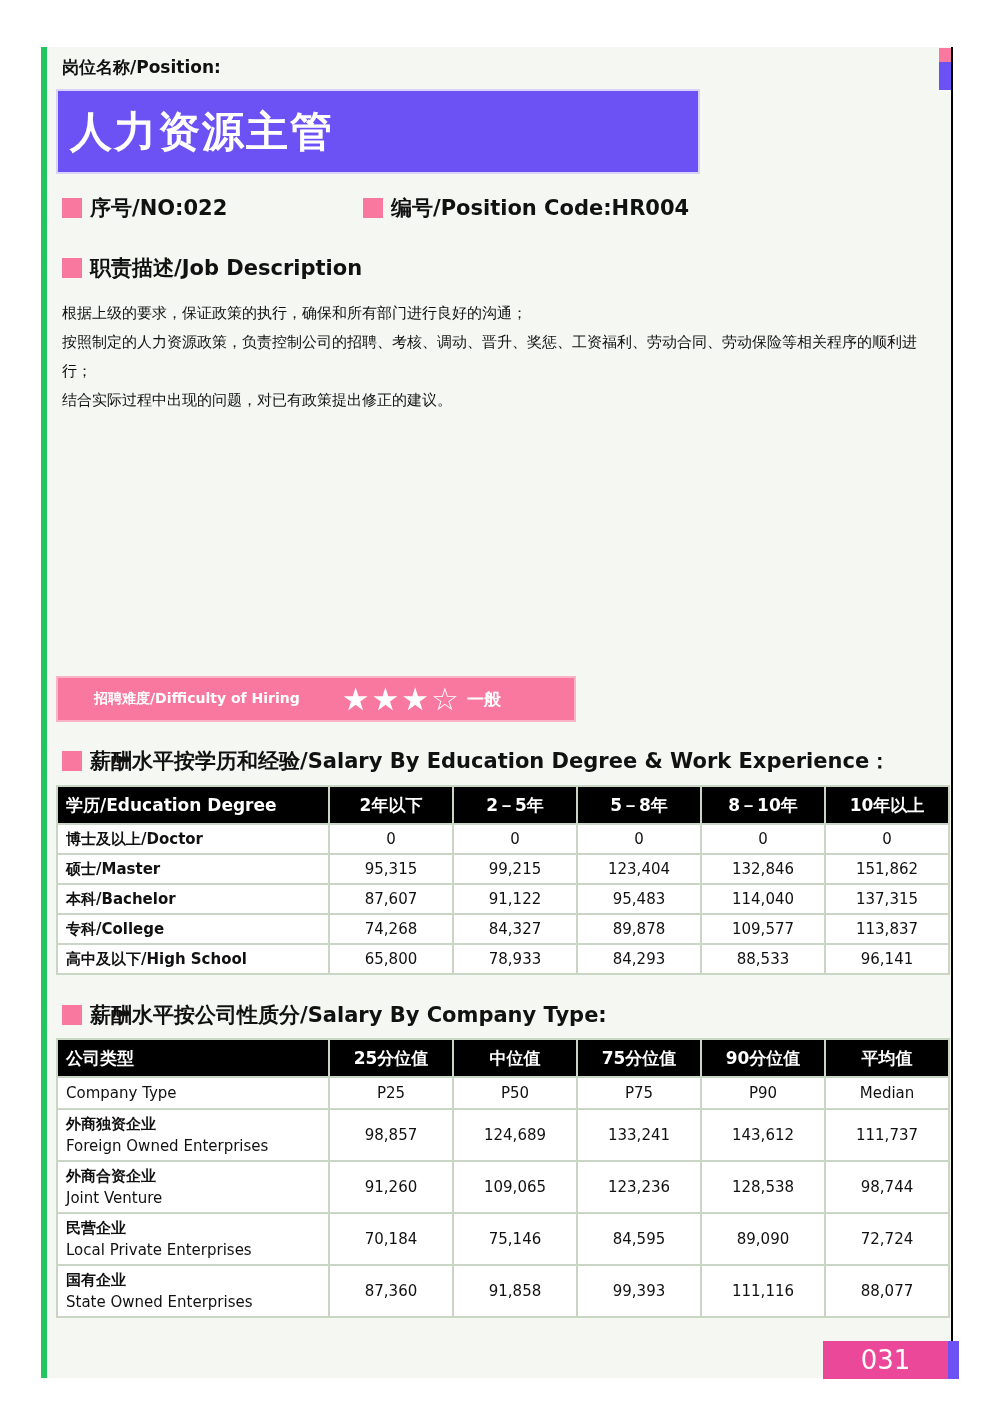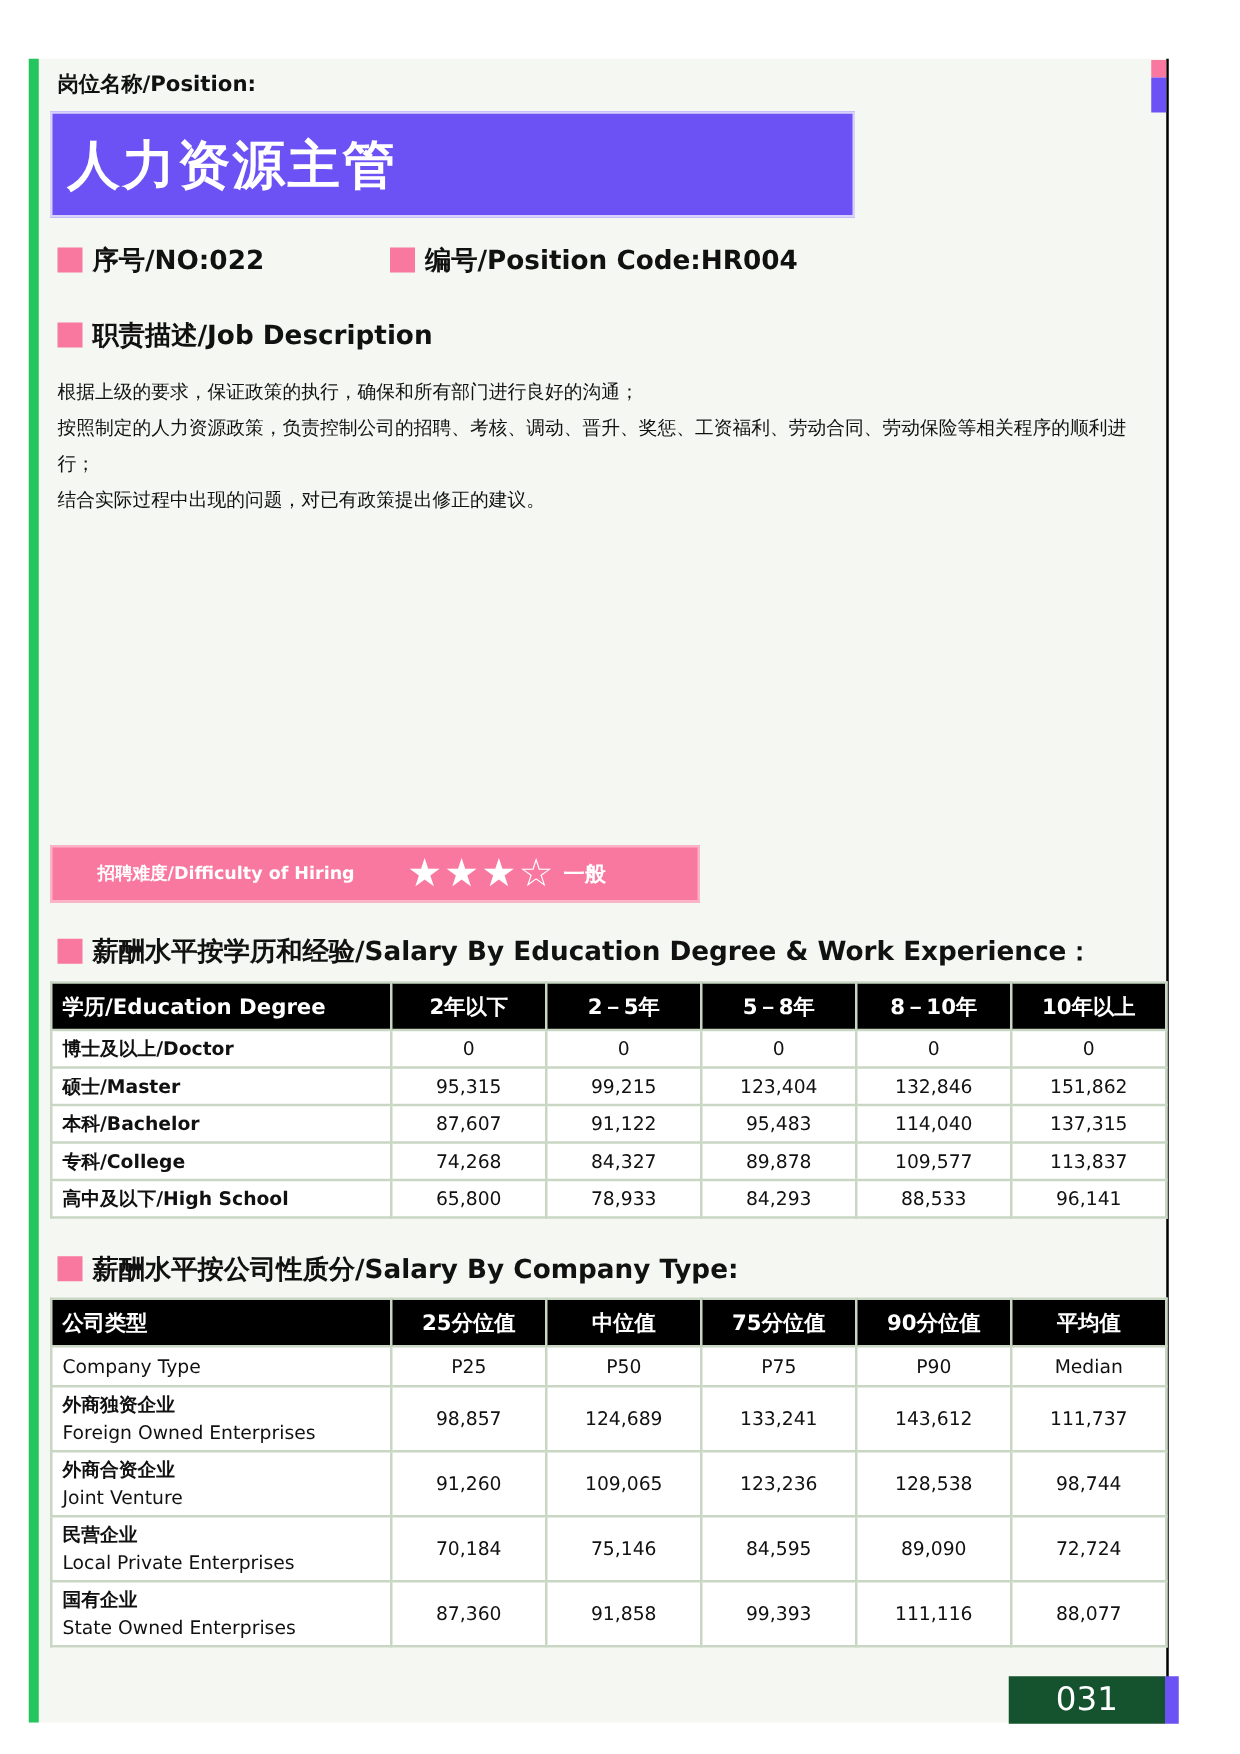--- a/index.html
+++ b/index.html
@@ -1,37 +1,37 @@
 <!DOCTYPE html>
 <html><head>
 <meta charset="utf-8">
 <style>
   * { margin:0; padding:0; box-sizing:border-box; }
   html,body { width:992px; height:1403px; background:#ffffff;
     font-family:"DejaVu Sans","Liberation Sans",sans-serif; color:#111; }
   .page { position:relative; width:992px; height:1403px; background:#fff; overflow:hidden; }
 
-  .frame { position:absolute; left:23px; top:47px; width:912px; height:1331px;
-    background:#F5F7F2; border-left:8px solid #22c55e; border-right:2px solid #000; }
+  .frame { position:absolute; left:41px; top:47px; width:912px; height:1331px;
+    background:#F5F7F2; border-left:6px solid #22c55e; border-right:2px solid #000; }
 
   
   .deco-top { position:absolute; top:1px; right:0; width:12px; }
   .deco-pink { height:14px; background:#F8789F; }
   .deco-purple { height:28px; background:#6C52F5; }
 
   .pos-label { position:absolute; left:15px; top:9px; font-size:17px; font-weight:bold; }
 
   .title-banner { position:absolute; left:9px; top:42px; width:644px; height:85px;
     background:#6C52F5; border:2px solid #D9D3FB; display:flex; align-items:center;
     padding-left:12px; }
   .title-banner span { color:#fff; font-size:42px; font-weight:bold; letter-spacing:2px; }
 
   .meta-row { position:absolute; left:15px; top:147px; display:flex; width:880px; }
   .meta-item { display:flex; align-items:center; font-size:21px; font-weight:bold; }
-  .meta-item.first { width:266px; }
+  .meta-item.first { width:301px; }
   .sq { display:inline-block; width:20px; height:20px; background:#F8789F; margin-right:8px; flex:0 0 auto; }
 
   .section-title { position:absolute; left:15px; display:flex; align-items:center;
     font-size:21px; font-weight:bold; }
   .st-jd   { top:207px; }
   .st-edu  { top:700px; }
   .st-comp { top:954px; }
 
   .jd-text { position:absolute; left:15px; top:252px; width:882px; font-size:15px;
     line-height:29px; }
@@ -53,21 +53,21 @@
   th { background:#000000; color:#fff; font-weight:bold; font-size:17px; height:38px; }
   th.left, td.left { text-align:left; padding-left:8px; }
   td { text-align:center; height:30px;margin-left:22px; }
   .tbl-comp td { height:32px; }
   .tbl-comp tr.data td { height:52px; }
   td.rowhead { font-weight:bold; }
   .name-cn { font-weight:bold; font-size:15px; line-height:22px; text-align:left; }
   .name-en { font-weight:normal; font-size:15px; line-height:22px; text-align:left; }
 
   .pagenum-wrap { position:absolute; left:776px; top:1294px; display:flex; }
-  .pagenum { width:125px; height:38px; background:#14532d; color:#fff; font-size:26px;
+  .pagenum { width:125px; height:38px; background:#ec4899; color:#fff; font-size:26px;
     display:flex; align-items:center; justify-content:center; }
   .pagenum-strip { width:11px; height:38px; background:#6C52F5; }
 </style>
 </head>
 <body>
 
 <div class="page">
   <div class="frame">
 
     <div class="deco-top">

